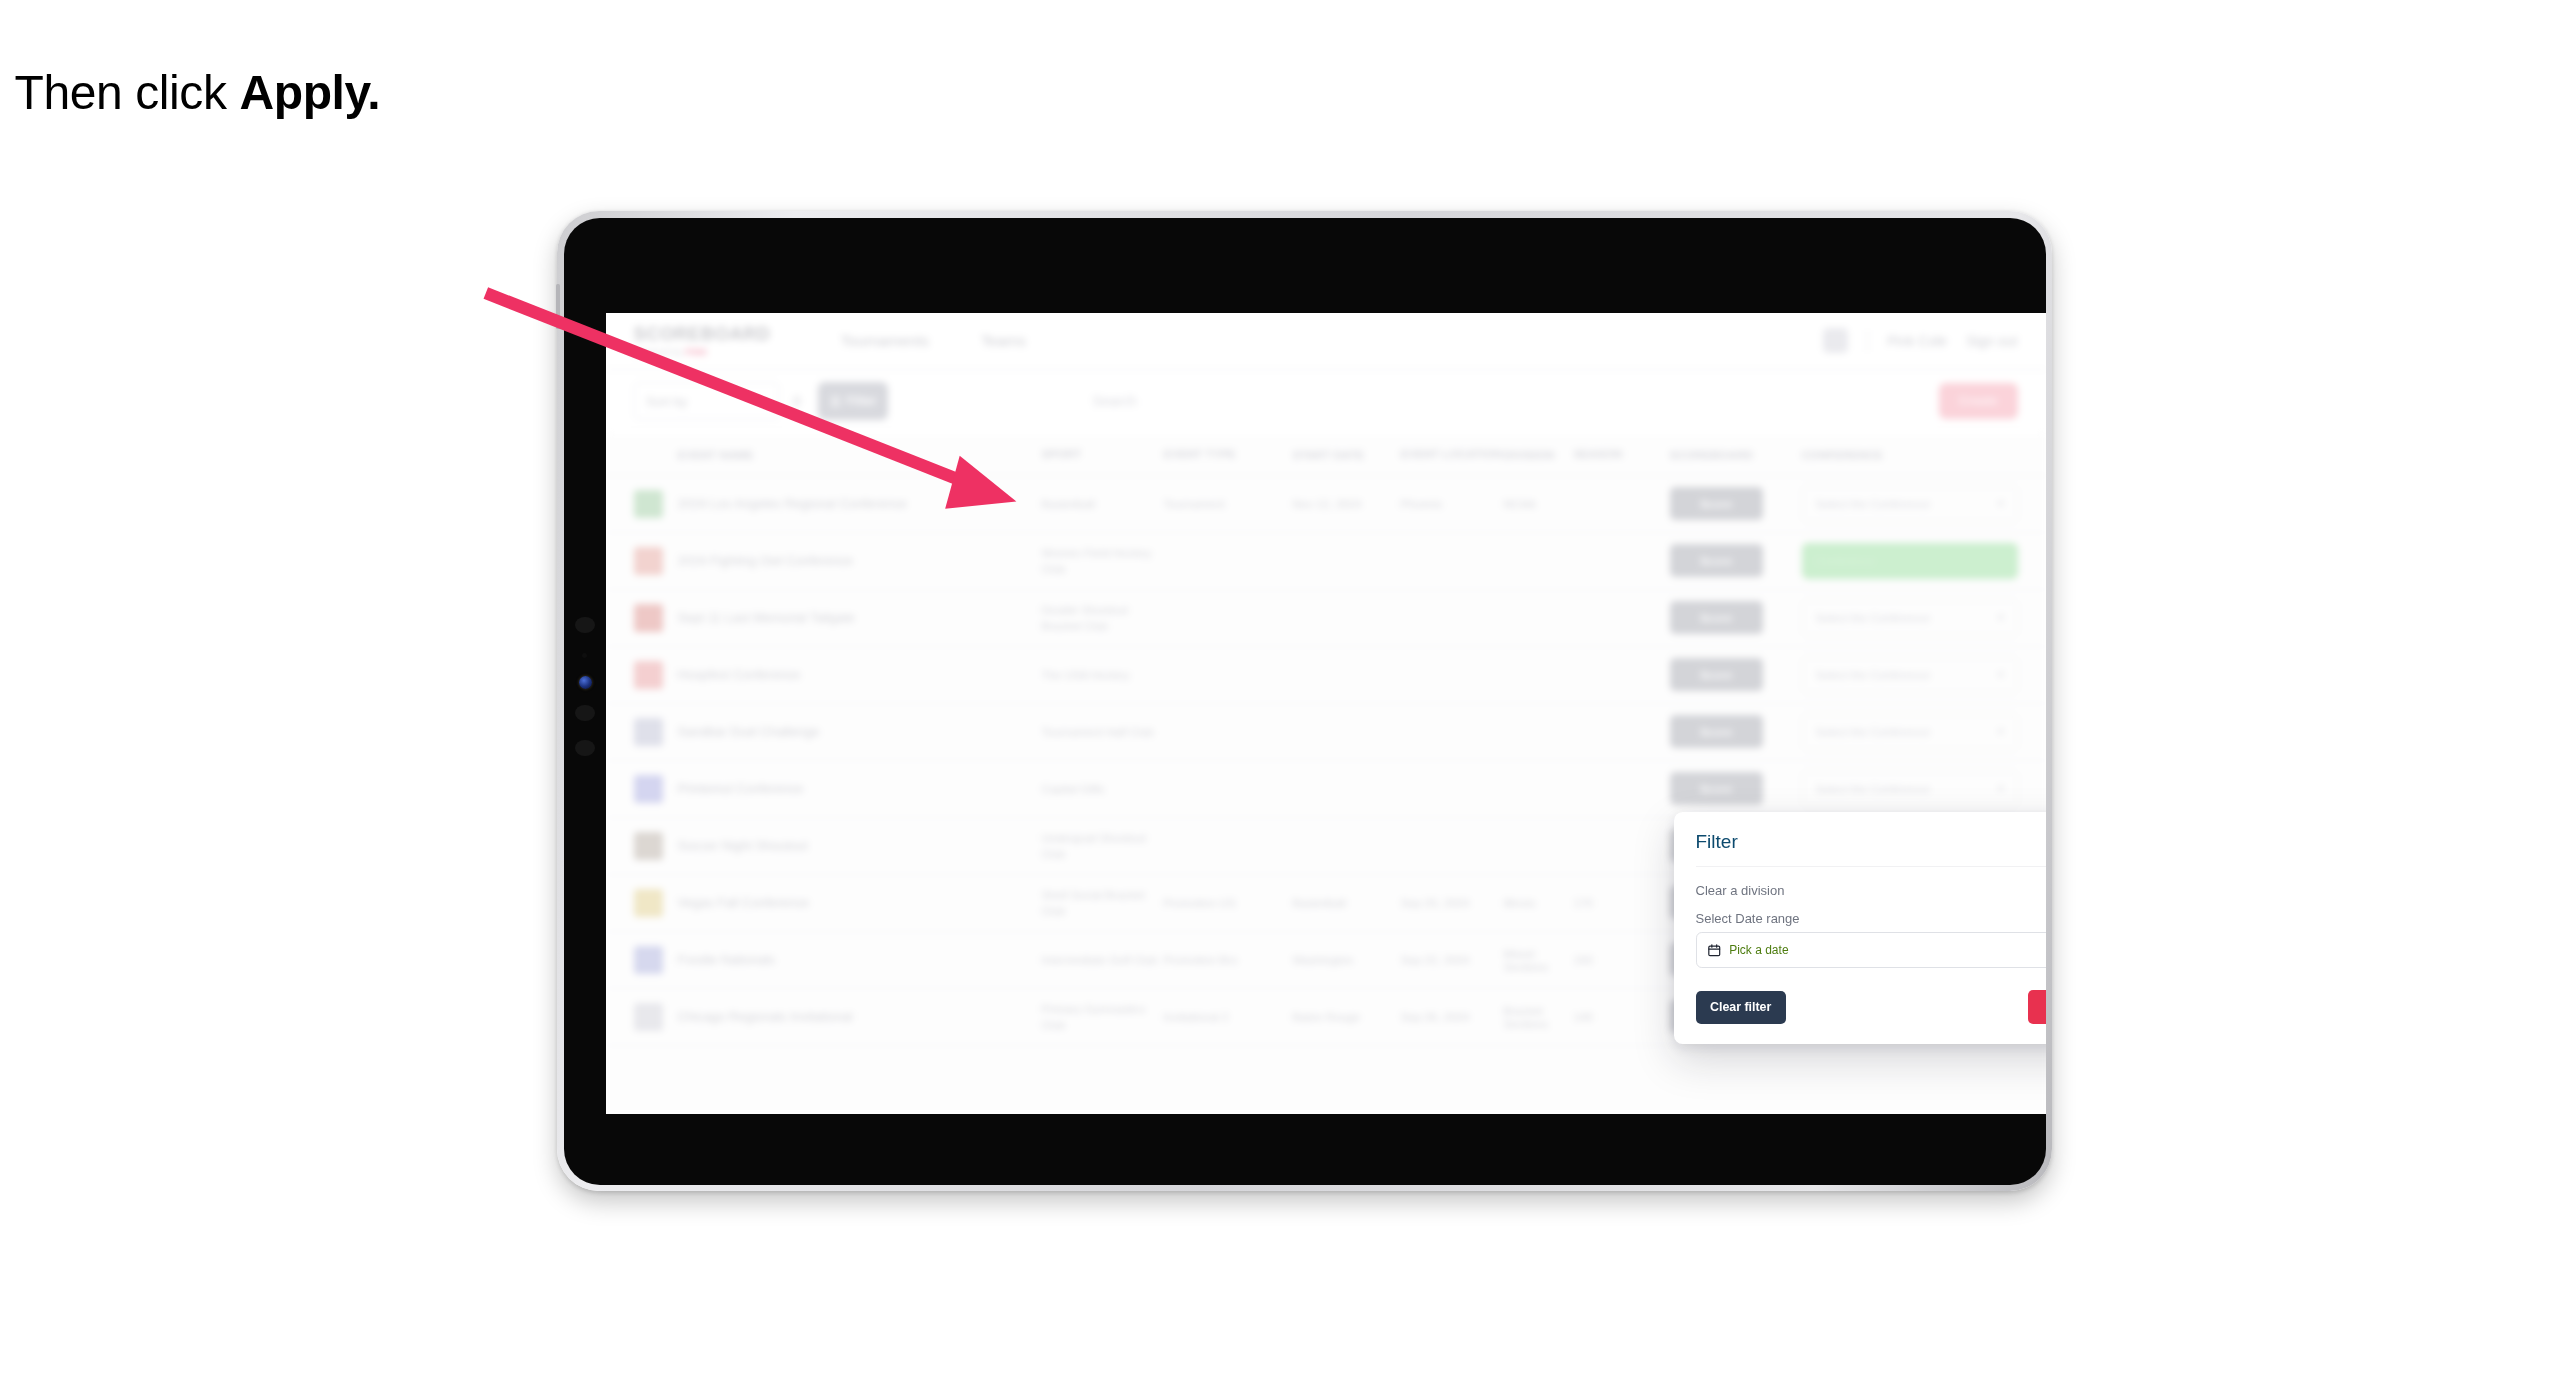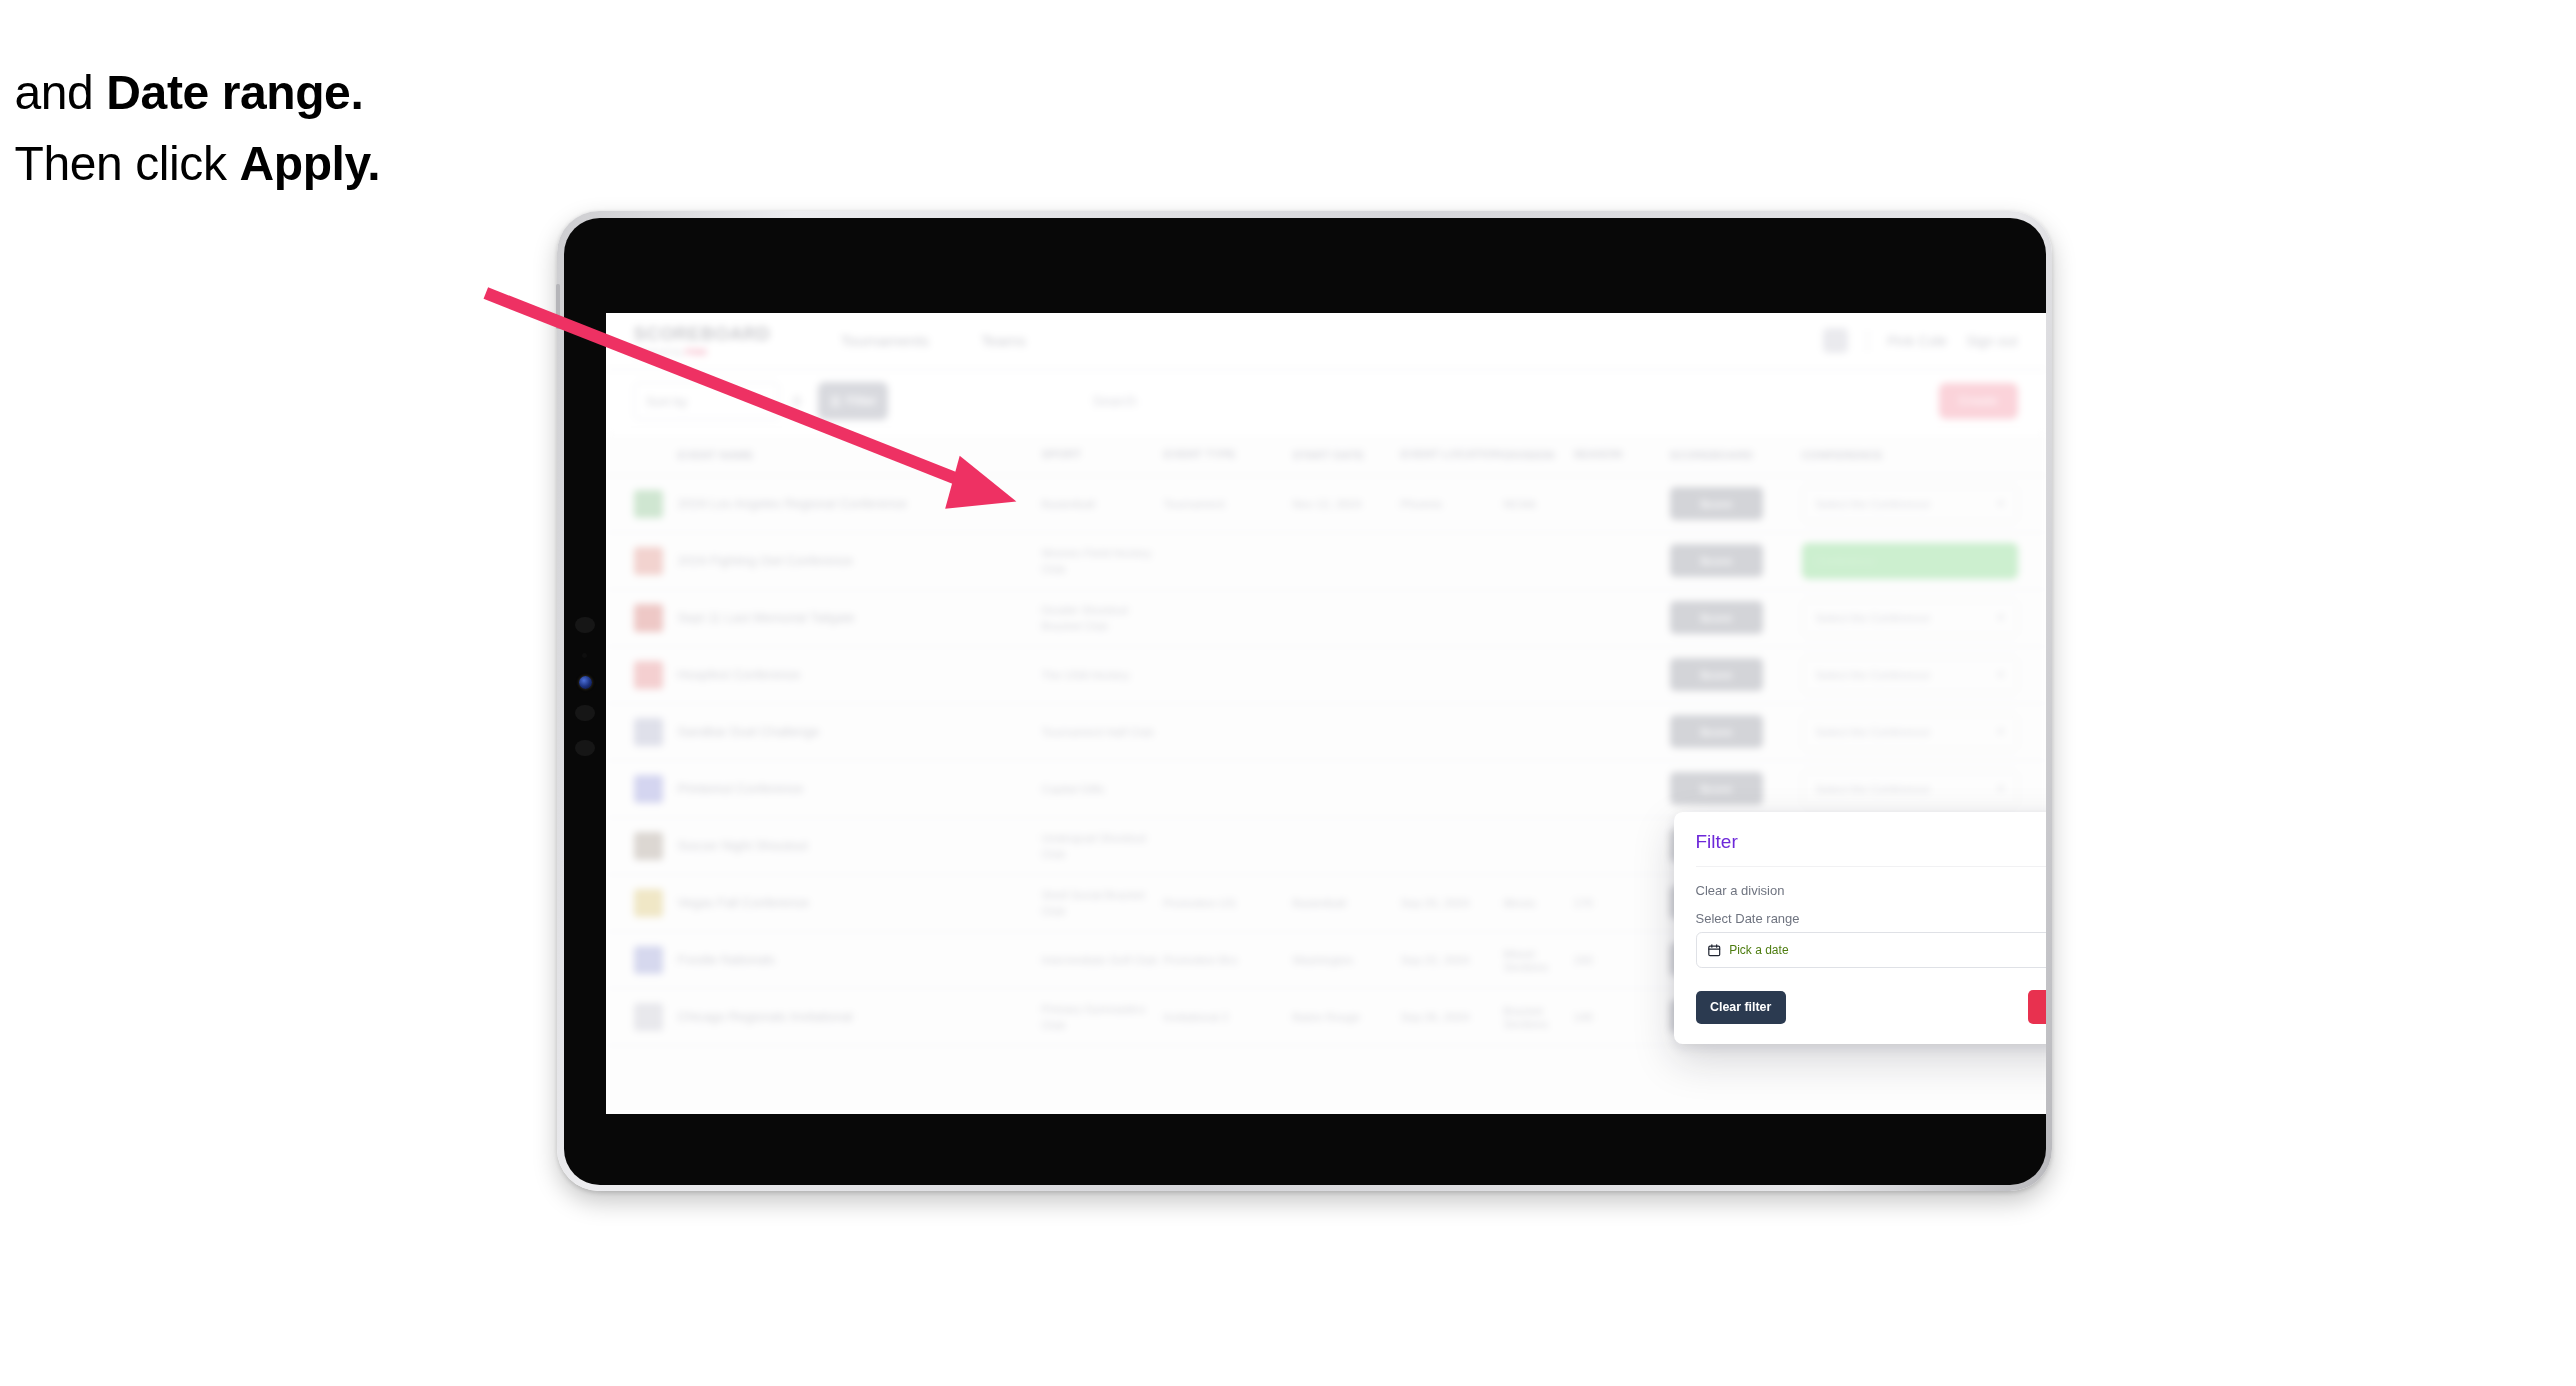--- a/index.html
+++ b/index.html
@@ -141,21 +141,21 @@
   #filter-dialog {
     position:absolute; left:1068px; top:499px; width:451px;
     background:#ffffff; border-radius:8.7px;
     box-shadow:0 16px 42px rgba(22,26,40,.17), 0 3.6px 11.6px rgba(22,26,40,.09);
     padding:19px 22px 20.4px 22px;
   }
   #dialog-header {
     display:flex; align-items:flex-start; justify-content:space-between;
     border-bottom:0.7px solid #f1f1f3; padding-bottom:13px; margin-bottom:16px;
   }
-  #dialog-title { font-size:19px; color:#6d28d9; }
+  #dialog-title { font-size:19px; color:#0c4a6e; }
   .field-group { margin-bottom:13px; }
   .field-label { font-size:13px; color:#6f7480; margin-bottom:6.5px; }
   .field-control {
     height:36px; border:0.7px solid #dfe1e6; border-radius:5.8px; background:#fff;
     display:flex; align-items:center; padding:0 10.2px;
   }
   .field-control.focused { border-color:#b4bdde; box-shadow:0 0 0 0.7px rgba(180,189,222,.45); }
   .field-value { font-size:14px; color:#22262f; }
   .cal-icon { margin-right:8px; display:flex; align-items:center; }
   .placeholder-value { font-size:12px; color:#4d7c0f; }
@@ -174,21 +174,20 @@
     border:none; border-radius:5.1px; padding:9.5px 19px; cursor:pointer;
     font-family:"Liberation Sans", sans-serif;
   }
 </style>
 </head>
 <body>
 
 <div id="stage">
 
   <div id="instruction">
-    <div><span>and </span><span class="b">Date range.</span></div>
     <div><span>Then click </span><span class="b">Apply.</span></div>
   </div>
 
   <div id="tablet">
     <div class="frame-button" id="power-button"></div>
     <div id="tablet-bezel">
 
       <div id="sensor-array">
         <div class="sensor-dot" id="sensor-dot-1"></div>
         <div class="sensor-dot" id="sensor-dot-2"></div>

